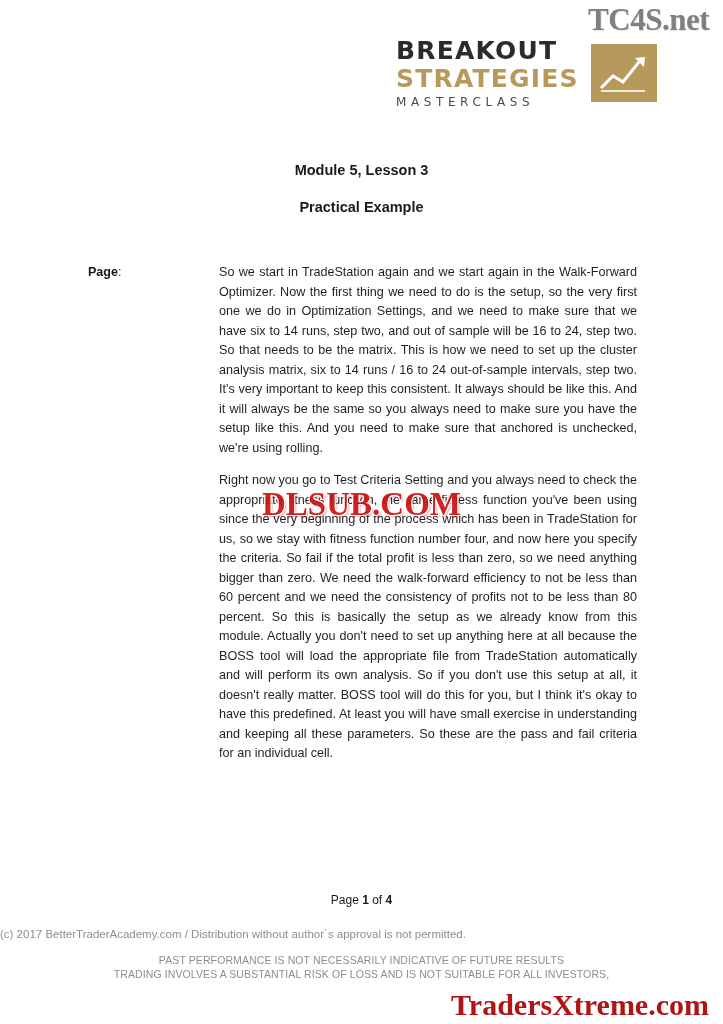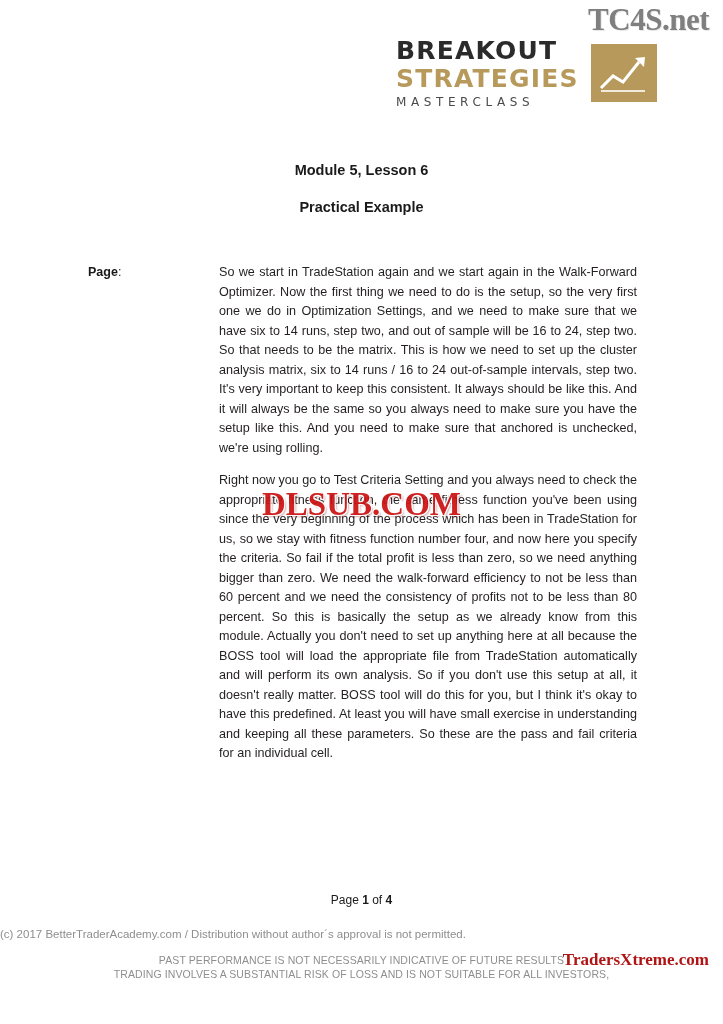--- a/index.html
+++ b/index.html
@@ -194,24 +194,24 @@
     width: 723px;
     text-align: center;
     font-size: 10.5px;
     line-height: 1.35;
     color: #8e8e8e;
     letter-spacing: 0.1px;
   }
 
   .tx-watermark {
     position: absolute;
-    top: 950px;
+    top: 988px;
     right: 14px;
     font-family: "Liberation Serif", serif;
-    font-size: 17px;
+    font-size: 30px;
     font-weight: bold;
     color: #b01414;
     text-shadow: 1px 1px 0 rgba(255,255,255,0.9);
     z-index: 5;
   }
 </style>
 </head>
 <body>
 
 <div class="page">
@@ -227,21 +227,21 @@
     </div>
     <div class="logo-mark">
       <svg width="66" height="58" viewBox="0 0 66 58">
         <polyline points="10,44 22,32 32,38 48,18" fill="none" stroke="#ffffff" stroke-width="3"></polyline>
         <polygon points="44,14 54,13 53,23" fill="#ffffff"></polygon>
         <rect x="10" y="46" width="44" height="2" fill="#ffffff" opacity="0.8"></rect>
       </svg>
     </div>
   </div>
 
-  <div class="doc-title">Module 5, Lesson 6</div>
+  <div class="doc-title">Module 5, Lesson 3</div>
   <div class="doc-subtitle">Practical Example</div>
 
   <div class="speaker"><span>Page</span><span class="colon">:</span></div>
 
   <div class="body-col">
     <p>So we start in TradeStation again and we start again in the Walk-Forward Optimizer. Now the first thing we need to do is the setup, so the very first one we do in Optimization Settings, and we need to make sure that we have six to 14 runs, step two, and out of sample will be 16 to 24, step two. So that needs to be the matrix. This is how we need to set up the cluster analysis matrix, six to 14 runs / 16 to 24 out-of-sample intervals, step two. It's very important to keep this consistent. It always should be like this. And it will always be the same so you always need to make sure you have the setup like this. And you need to make sure that anchored is unchecked, we're using rolling.</p>
     <p>Right now you go to Test Criteria Setting and you always need to check the appropriate fitness function, the same fitness function you've been using since the very beginning of the process which has been in TradeStation for us, so we stay with fitness function number four, and now here you specify the criteria. So fail if the total profit is less than zero, so we need anything bigger than zero. We need the walk-forward efficiency to not be less than 60 percent and we need the consistency of profits not to be less than 80 percent. So this is basically the setup as we already know from this module. Actually you don't need to set up anything here at all because the BOSS tool will load the appropriate file from TradeStation automatically and will perform its own analysis. So if you don't use this setup at all, it doesn't really matter. BOSS tool will do this for you, but I think it's okay to have this predefined. At least you will have small exercise in understanding and keeping all these parameters. So these are the pass and fail criteria for an individual cell.</p>
   </div>
 
   <div class="dlsub-watermark">

